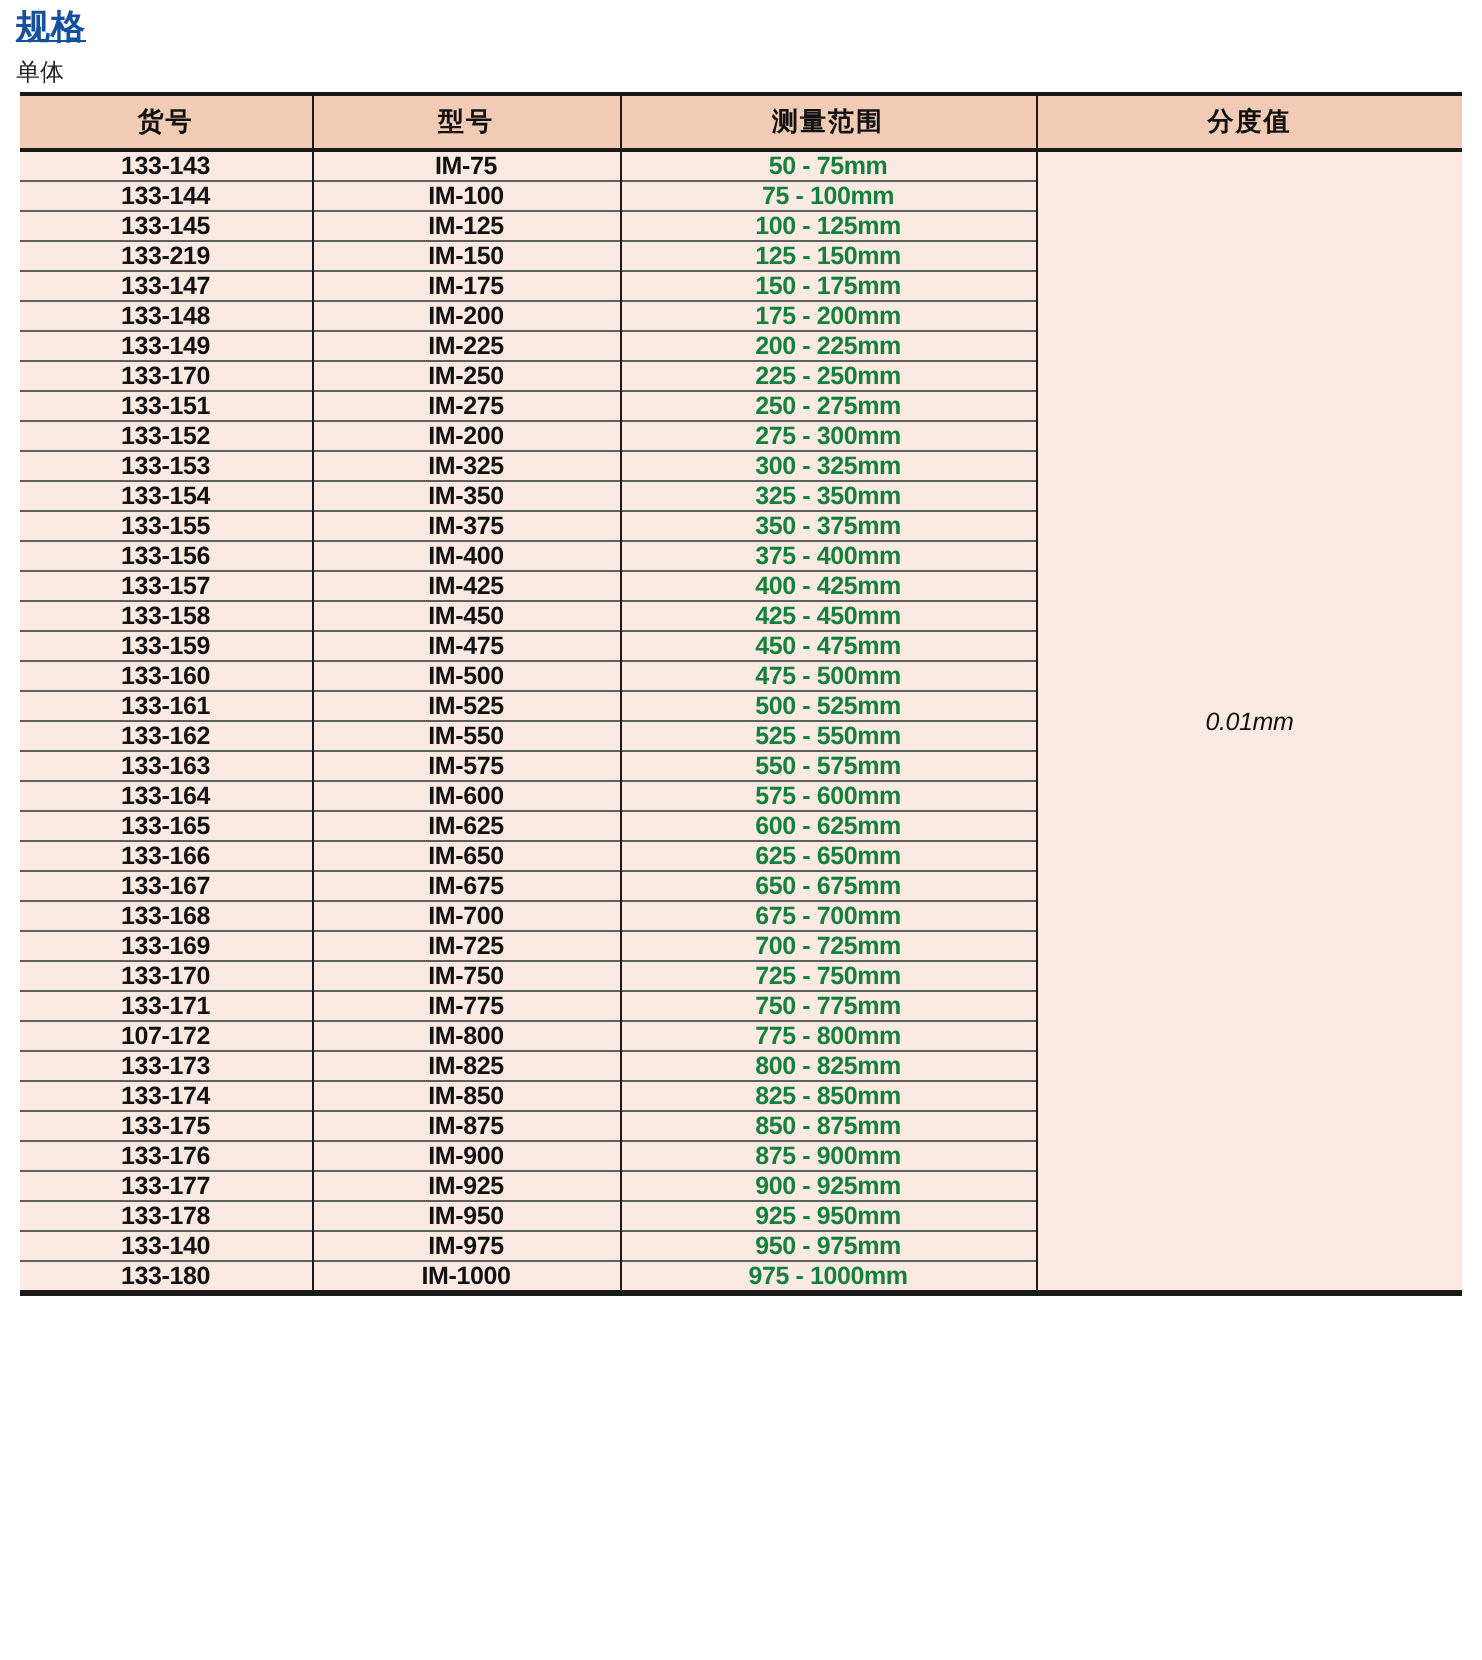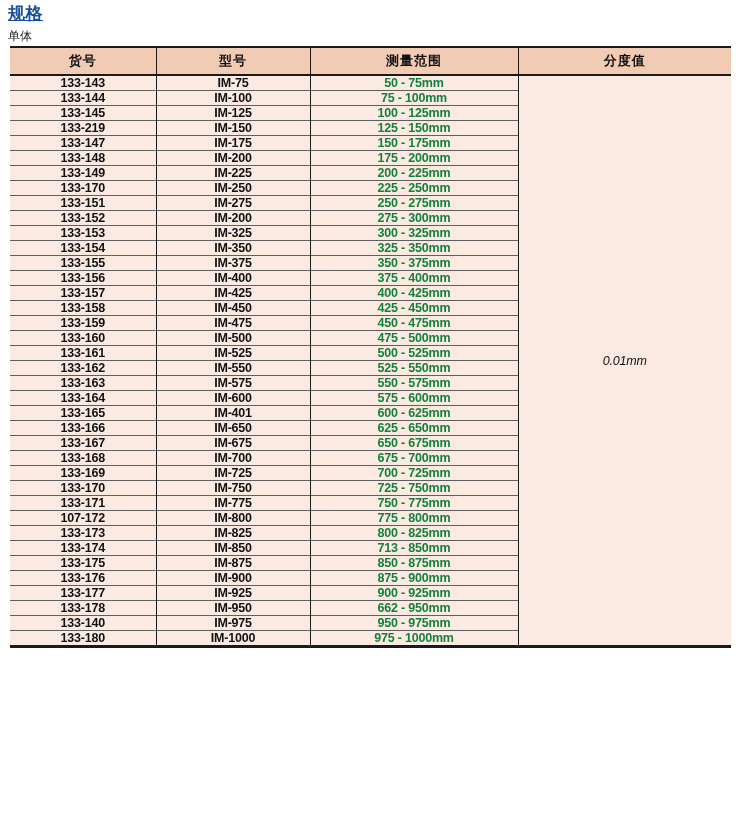--- a/index.html
+++ b/index.html
@@ -209,21 +209,21 @@
   </tr>
 
   <tr>
     <td class="c-code">133-164</td>
     <td class="c-model">IM-600</td>
     <td class="c-range">575 - 600mm</td>
   </tr>
 
   <tr>
     <td class="c-code">133-165</td>
-    <td class="c-model">IM-401</td>
+    <td class="c-model">IM-625</td>
     <td class="c-range">600 - 625mm</td>
   </tr>
 
   <tr>
     <td class="c-code">133-166</td>
     <td class="c-model">IM-650</td>
     <td class="c-range">625 - 650mm</td>
   </tr>
 
   <tr>
@@ -264,21 +264,21 @@
 
   <tr>
     <td class="c-code">133-173</td>
     <td class="c-model">IM-825</td>
     <td class="c-range">800 - 825mm</td>
   </tr>
 
   <tr>
     <td class="c-code">133-174</td>
     <td class="c-model">IM-850</td>
-    <td class="c-range">713 - 850mm</td>
+    <td class="c-range">825 - 850mm</td>
   </tr>
 
   <tr>
     <td class="c-code">133-175</td>
     <td class="c-model">IM-875</td>
     <td class="c-range">850 - 875mm</td>
   </tr>
 
   <tr>
     <td class="c-code">133-176</td>
@@ -288,21 +288,21 @@
 
   <tr>
     <td class="c-code">133-177</td>
     <td class="c-model">IM-925</td>
     <td class="c-range">900 - 925mm</td>
   </tr>
 
   <tr>
     <td class="c-code">133-178</td>
     <td class="c-model">IM-950</td>
-    <td class="c-range">662 - 950mm</td>
+    <td class="c-range">925 - 950mm</td>
   </tr>
 
   <tr>
     <td class="c-code">133-140</td>
     <td class="c-model">IM-975</td>
     <td class="c-range">950 - 975mm</td>
   </tr>
 
   <tr>
     <td class="c-code">133-180</td>

